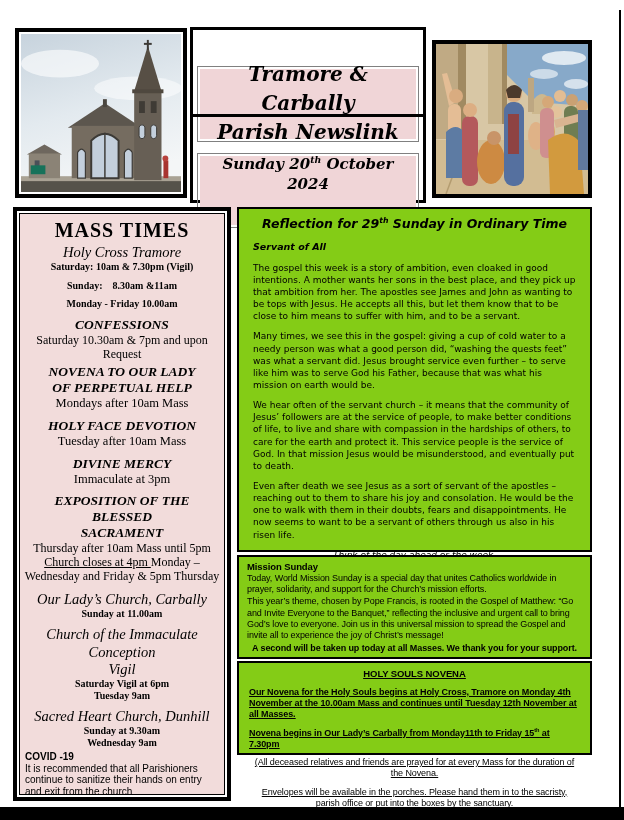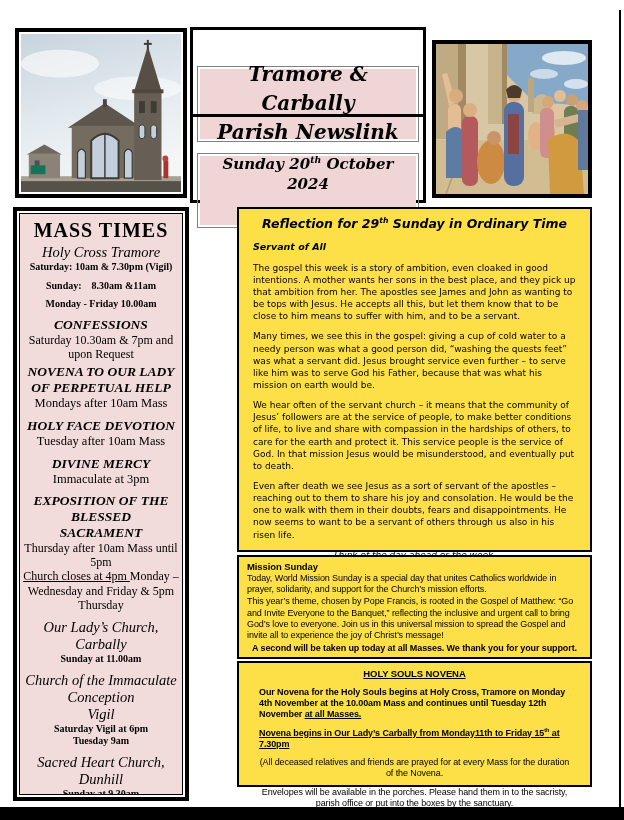--- a/index.html
+++ b/index.html
@@ -28,52 +28,52 @@
   .pink-fill{width:100%;height:100%;background:var(--header-pink);display:flex;flex-direction:column;justify-content:center;align-items:center;text-align:center;}
   .mast-title{font-family:"DejaVu Serif",serif;font-style:italic;font-weight:bold;font-size:20px;line-height:1.45;}
   .mast-date{font-family:"DejaVu Serif",serif;font-style:italic;font-weight:bold;font-size:15px;line-height:1.3;}
   .mast-date .row{margin:6px 0;}
   sup{font-size:0.62em;line-height:0;}
 
   .painting-frame{left:432px;top:40px;width:160px;height:158px;border:4px solid var(--ink);background:#fff;}
   .painting-frame svg{display:block;width:100%;height:100%;}
 
   
-  .mass-panel{left:13px;top:207px;width:176px;height:594px;border:4px solid var(--ink);background:#fff;padding:2px;}
+  .mass-panel{left:13px;top:207px;width:218px;height:594px;border:4px solid var(--ink);background:#fff;padding:2px;}
   .mass-inner{
     width:100%;height:100%;border:1px solid var(--ink);background:var(--pink);
     font-family:"Liberation Serif",serif;text-align:center;padding:5px 3px;overflow:hidden;line-height:1.18;
   }
   .lc-title{font-size:20px;font-weight:bold;letter-spacing:1px;margin-bottom:1px;}
   .lc-church{font-style:italic;font-size:14.5px;}
   .lc-bold{font-weight:bold;font-size:10px;white-space:pre-wrap;}
   .lc-plain{font-size:12px;}
   .lc-sub{font-weight:bold;font-style:italic;font-size:13.5px;}
   .lc-gap{height:7px;}
   .lc-gap-sm{height:3px;}
   .uline{text-decoration:underline;}
   .covid{text-align:left;font-family:"Liberation Sans",sans-serif;padding:0 2px;margin-top:2px;}
   .covid-title{font-weight:bold;font-size:10px;}
   .covid-text{font-size:10px;line-height:1.15;}
 
   
-  .rt-box{border:2px solid var(--ink);background:#fde047;}
+  .rt-box{border:2px solid var(--ink);background:#84cc16;}
   .reflection{left:237px;top:207px;width:355px;height:345px;padding:5px 14px;font-family:"DejaVu Sans",sans-serif;font-size:9px;line-height:1.35;}
   .refl-title{text-align:center;font-weight:bold;font-style:italic;font-size:12.5px;margin:2px 0 8px 0;}
   .refl-sub{font-weight:bold;font-style:italic;font-size:9.5px;margin-bottom:8px;}
   .refl-p{margin:0 0 8px 0;}
   .refl-prayer{text-align:center;font-style:italic;margin:2px 0 4px 0;line-height:1.35;}
   .refl-author{text-align:right;font-weight:bold;font-style:italic;font-size:8.5px;}
 
   .mission{left:237px;top:555px;width:355px;height:104px;padding:4px 8px;font-size:9px;line-height:1.25;letter-spacing:-0.1px;}
   .mission-title{font-weight:bold;font-size:9.5px;}
   .mission-p{margin:0 0 1px 0;}
   .mission-em{font-weight:bold;text-align:center;margin-top:2px;}
 
-  .holysouls{left:237px;top:661px;width:355px;height:126px;padding:5px 20px;font-size:9px;line-height:1.25;letter-spacing:-0.1px;}
+  .holysouls{left:237px;top:661px;width:355px;height:94px;padding:5px 10px;font-size:9px;line-height:1.25;letter-spacing:-0.1px;text-decoration:underline;}
   .hs-title{text-align:center;font-weight:bold;text-decoration:underline;font-size:9.5px;margin-bottom:7px;}
   .hs-bold{font-weight:bold;margin:0 0 7px 0;}
   .hs-plain{margin:0 0 7px 0;text-align:center;}
 </style>
 </head>
 <body>
 
 <div class="abs page-right-border"></div>
 <div class="abs page-bottom-bar"></div>
 

